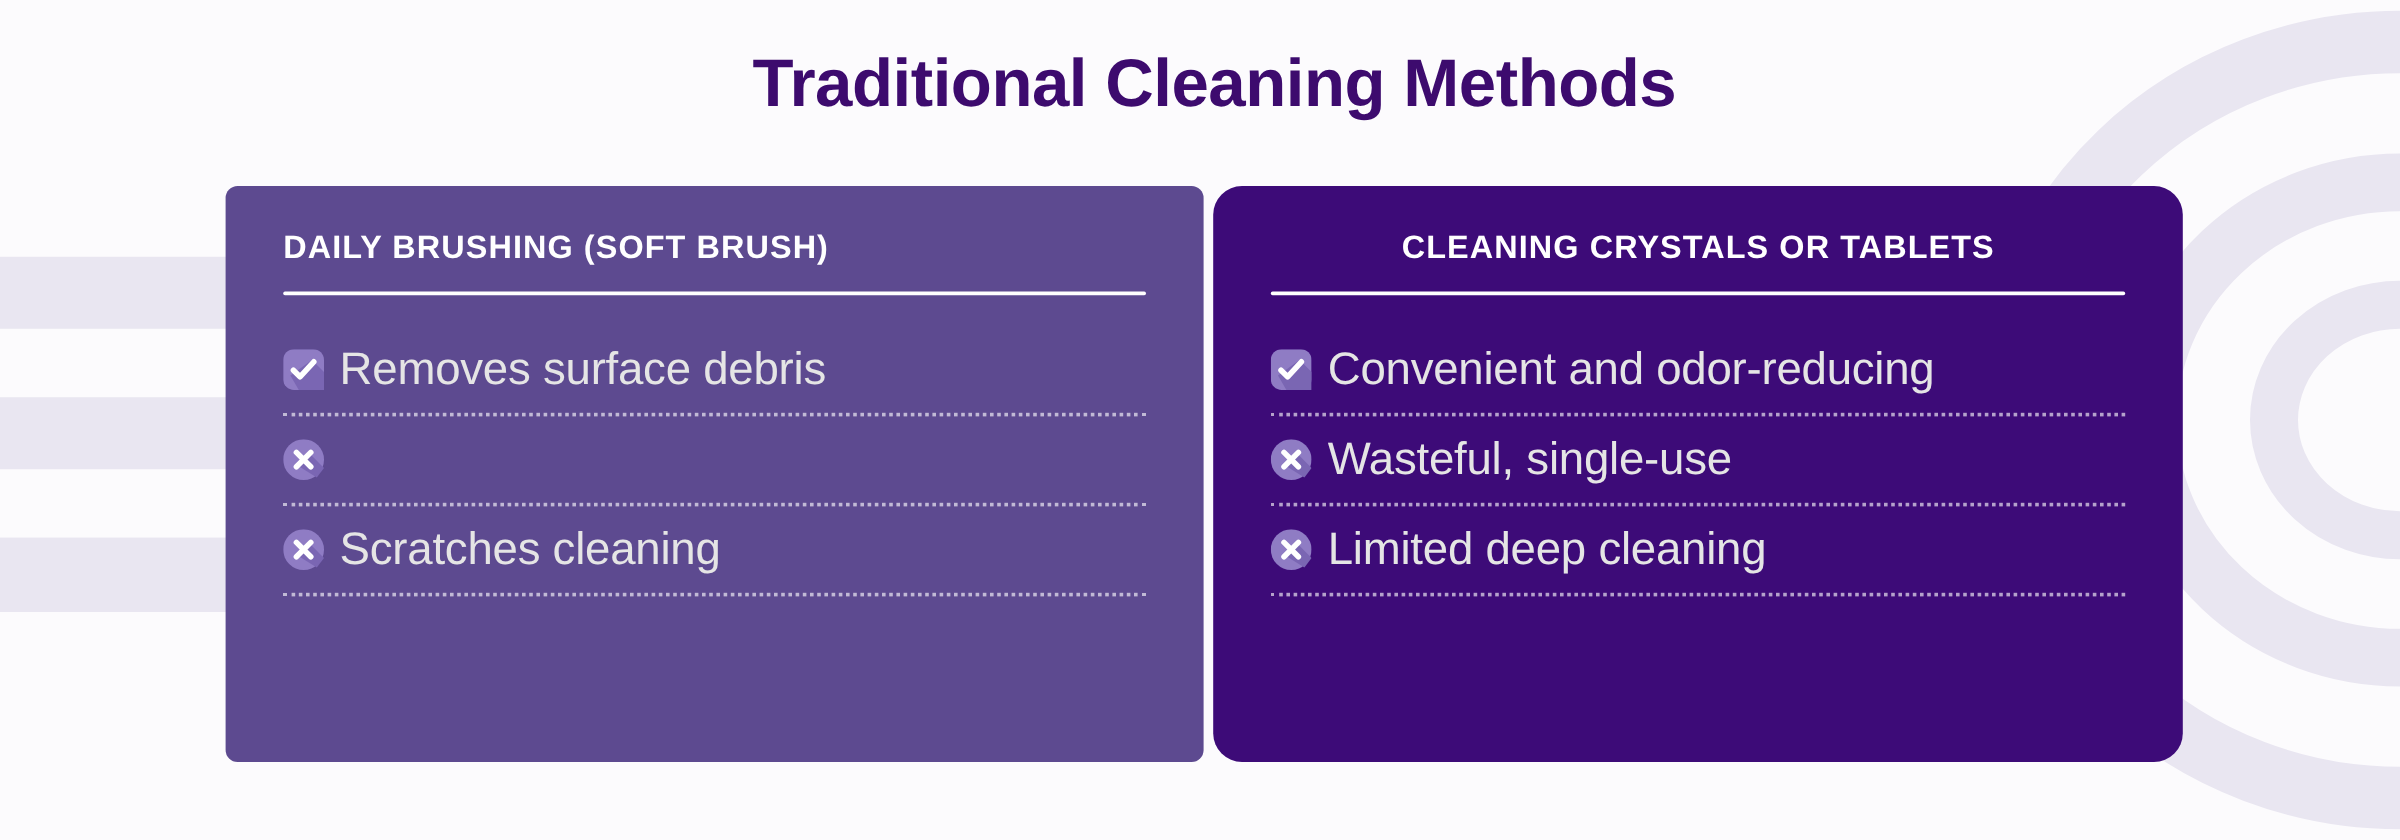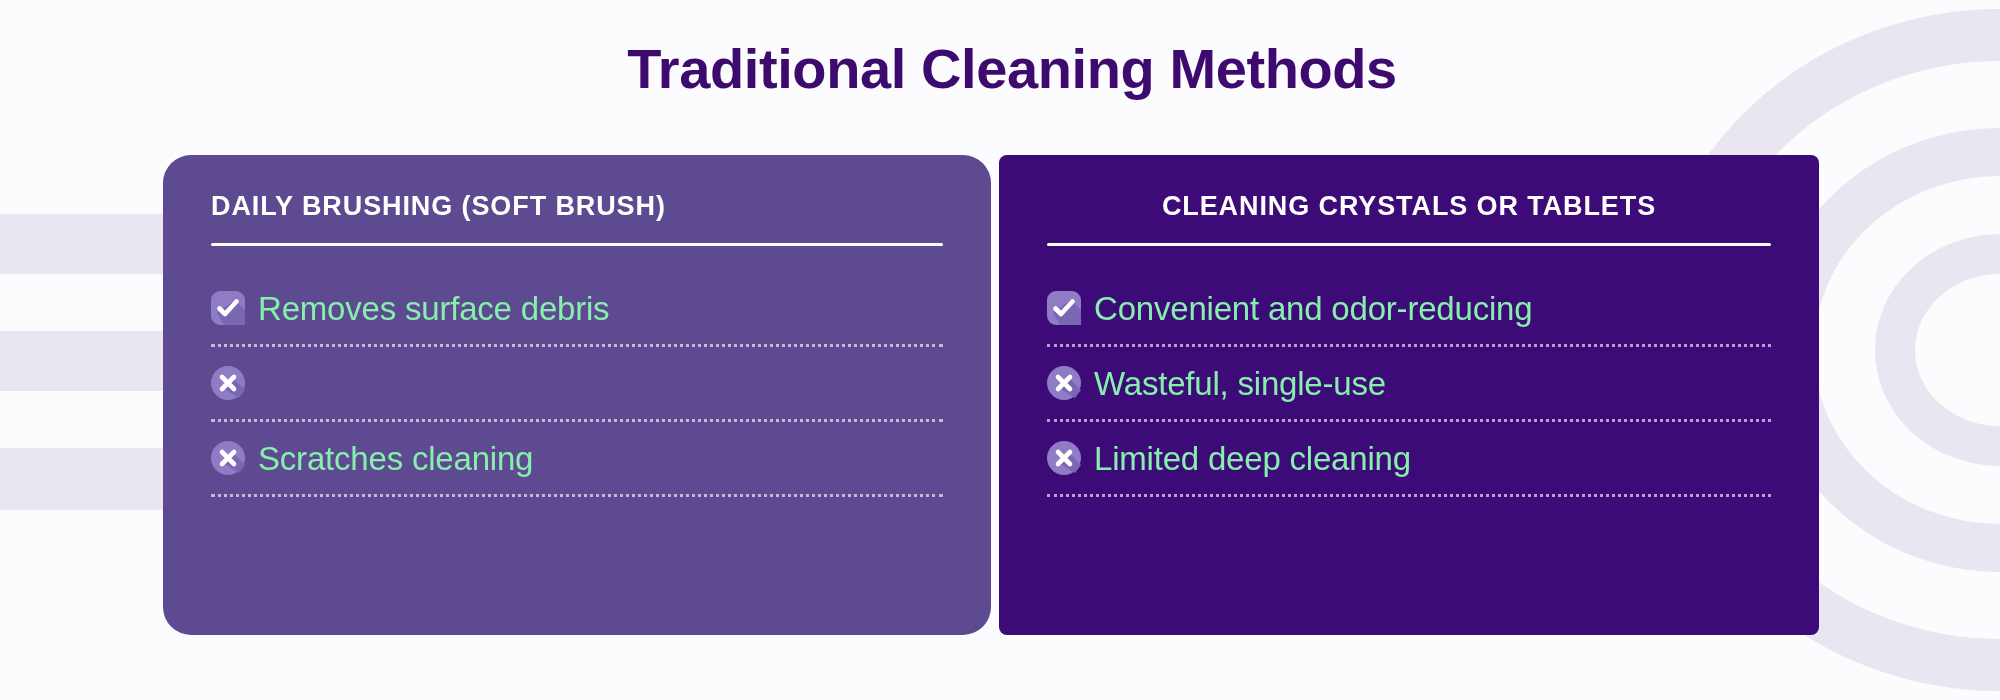--- a/index.html
+++ b/index.html
@@ -75,27 +75,28 @@
   .card {
     height: 480px;
     padding: 36px 48px 0 48px;
     display: flex;
     flex-direction: column;
   }
 
   .card-left {
     width: 828px;
     background: #5d4a90;
-    border-radius: 28px;
+    border-radius: 10px;
+    margin-left: 25px;
   }
 
   .card-right {
     width: 820px;
     background: #3d0b78;
-    border-radius: 8px;
+    border-radius: 24px;
   }
 
   .card-header {
     font-size: 27px;
     font-weight: 700;
     letter-spacing: 0.9px;
     color: #ffffff;
     text-transform: uppercase;
     white-space: nowrap;
   }
@@ -124,23 +125,23 @@
   .item-icon {
     flex: 0 0 auto;
     width: 34px;
     height: 34px;
     margin-right: 13px;
     position: relative;
   }
   .item-icon svg { display: block; width: 34px; height: 34px; }
 
   .item-label {
-    font-size: 33px;
+    font-size: 38px;
     font-weight: 400;
-    color: #86efac;
+    color: #e5e5e5;
     letter-spacing: -0.2px;
     white-space: nowrap;
     line-height: 1;
   }
 </style>
 </head>
 <body>
 
 <div id="bg-decor">
   <div class="stripe stripe-1"></div>

